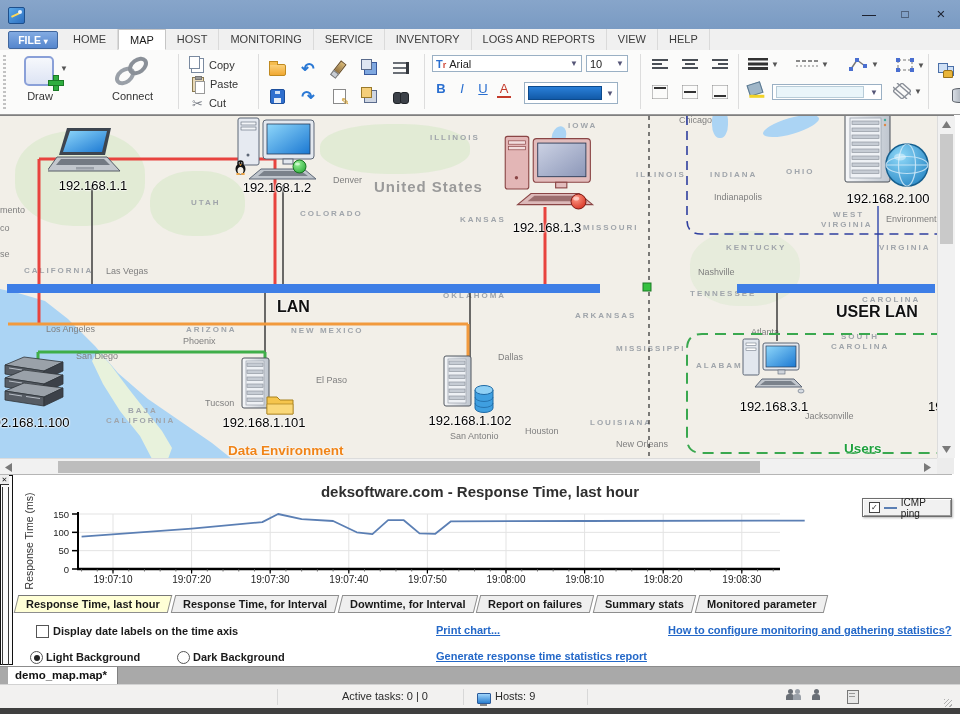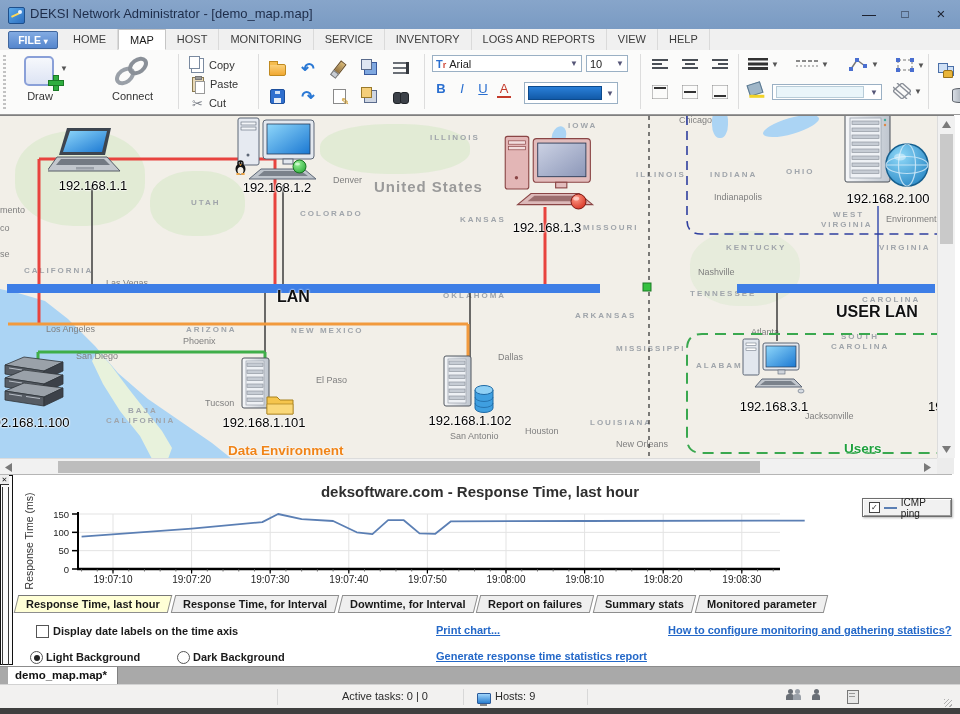--- a/index.html
+++ b/index.html
@@ -176,21 +176,20 @@
     </radialGradient>
     <radialGradient id="gRed" cx=".35" cy=".3" r=".9">
       <stop offset="0" stop-color="#ff9a86"></stop>
         <stop offset="1" stop-color="#cf2414"></stop>
     </radialGradient>
   </defs>
 </svg>
 
 <div id="titlebar" class="abs">
   <div id="app-icon" class="abs"></div>
-  <div id="win-title" class="abs">DEKSI Network Administrator - [demo_map.map]</div>
   <div id="btn-min" class="abs wbtn">—</div>
   <div id="btn-max" class="abs wbtn">□</div>
   <div id="btn-close" class="abs wbtn">×</div>
 </div>
 
 <div id="ribbonrow" class="abs">
   <div id="file-btn" class="abs"><span>FILE</span> <span class="caret">▾</span></div>
   <div id="ribbon-tabs" class="abs">
       <div class="rtab">HOME</div>
       <div class="rtab active">MAP</div>
@@ -431,21 +430,21 @@
       <div class="geo state" style="left: 575px; top: 195px;">ARKANSAS</div>
       <div class="geo state" style="left: 590px; top: 302px;">LOUISIANA</div>
       <div class="geo state" style="left: 443px; top: 175px;">OKLAHOMA</div>
       <div class="geo state" style="left: 291px; top: 210px;">NEW MEXICO</div>
       <div class="geo state" style="left: 186px; top: 209px;">ARIZONA</div>
       <div class="geo state" style="left: 128px; top: 290px;">BAJA</div>
       <div class="geo state" style="left: 106px; top: 300px;">CALIFORNIA</div>
       <div class="geo state" style="left: 24px; top: 150px;">CALIFORNIA</div>
       <div class="geo city" style="left: 333px; top: 59px;">Denver</div>
       <div class="geo city" style="left: 556px; top: 76px;">City</div>
-      <div class="geo city" style="left: 106px; top: 150px; margin-top: 12px;">Las Vegas</div>
+      <div class="geo city" style="left: 106px; top: 150px;">Las Vegas</div>
       <div class="geo city" style="left: 46px; top: 208px;">Los Angeles</div>
       <div class="geo city" style="left: 76px; top: 235px;">San Diego</div>
       <div class="geo city" style="left: 183px; top: 220px;">Phoenix</div>
       <div class="geo city" style="left: 205px; top: 246px; margin-top: 36px;">Tucson</div>
       <div class="geo city" style="left: 316px; top: 259px;">El Paso</div>
       <div class="geo city" style="left: 498px; top: 236px;">Dallas</div>
       <div class="geo city" style="left: 450px; top: 315px;">San Antonio</div>
       <div class="geo city" style="left: 525px; top: 310px;">Houston</div>
       <div class="geo city" style="left: 698px; top: 151px;">Nashville</div>
       <div class="geo city" style="left: 679px; top: -1px;">Chicago</div>
@@ -614,21 +613,21 @@
           <rect x="23" y="10" width="36" height="27" rx="2" fill="#e3e8ef" stroke="#5d6776"></rect>
           <rect x="26" y="13" width="30" height="21" fill="url(#gSky)" stroke="#2a3a55" stroke-width=".7"></rect>
           <rect x="38" y="37" width="7" height="4" fill="#cfd4db" stroke="#5d6776" stroke-width=".6"></rect>
           <polygon points="22,46 54,46 62,54 15,54" fill="#c2c7cd" stroke="#5d6776"></polygon>
           <polygon points="25,48 51,48 56,52 20,52" fill="#7b828b"></polygon>
           <ellipse cx="61" cy="58" rx="3" ry="2" fill="#d8dde4" stroke="#5d6776" stroke-width=".6"></ellipse>
         </svg></div>
       <div class="device-label" style="left: 774px; top: 283px;">192.168.3.1</div>
     </div>
   <div id="zone-layer">
-      <div class="zone black" style="left: 277px; top: 172px;">LAN</div>
+      <div class="zone black" style="left: 277px; top: 182px;">LAN</div>
       <div class="zone black" style="left: 836px; top: 187px;">USER LAN</div>
       <div class="zone orange" style="left: 228px; top: 327px;">Data Environment</div>
       <div class="zone green" style="left: 844px; top: 325px;">Users</div>
     </div>
 </div>
 
 <div id="vscroll" class="abs sb">
   <svg class="abs" style="left:4px;top:5px" width="9" height="7">
       <polygon points="4.5,0 9,7 0,7" fill="#7a7a7a"></polygon>
     </svg>

